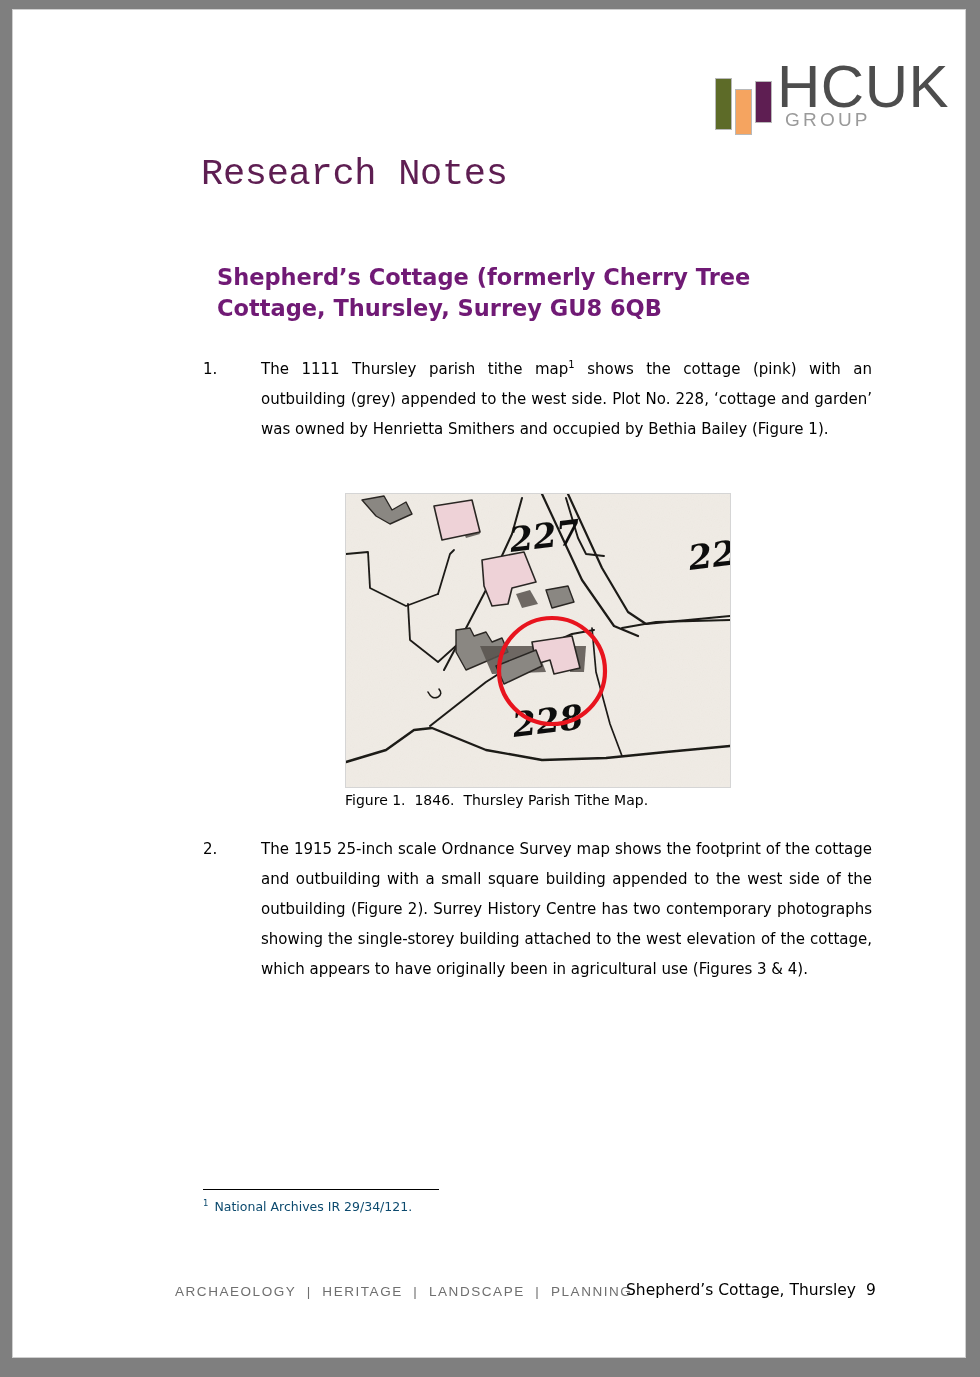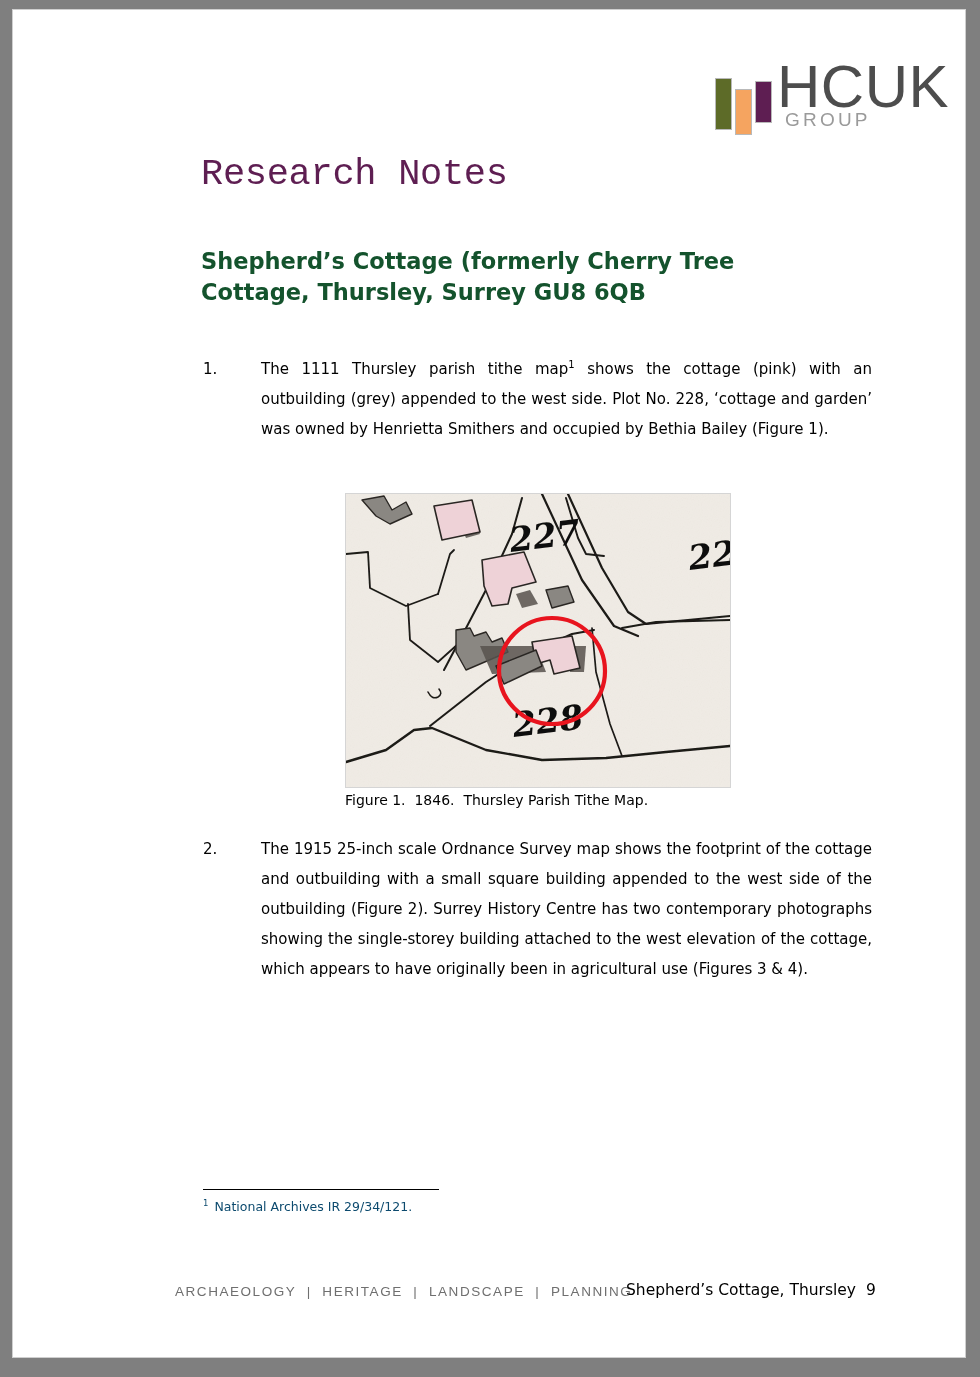--- a/index.html
+++ b/index.html
@@ -86,23 +86,23 @@
     margin: 0;
   }
   #doc-subtitle {
     position: absolute;
     left: 188px;
     top: 236px;
     width: 620px;
     font-family: "DejaVu Sans", sans-serif;
     font-size: 22.5px;
     font-weight: 700;
-    color: #14532d;
+    color: #701a75;
     line-height: 31px;
-    margin: 0;
+    margin: 16px;
     white-space: pre-line;
   }
 
   
   .para {
     position: absolute;
     display: flex;
     align-items: flex-start;
   }
   .para-num {

